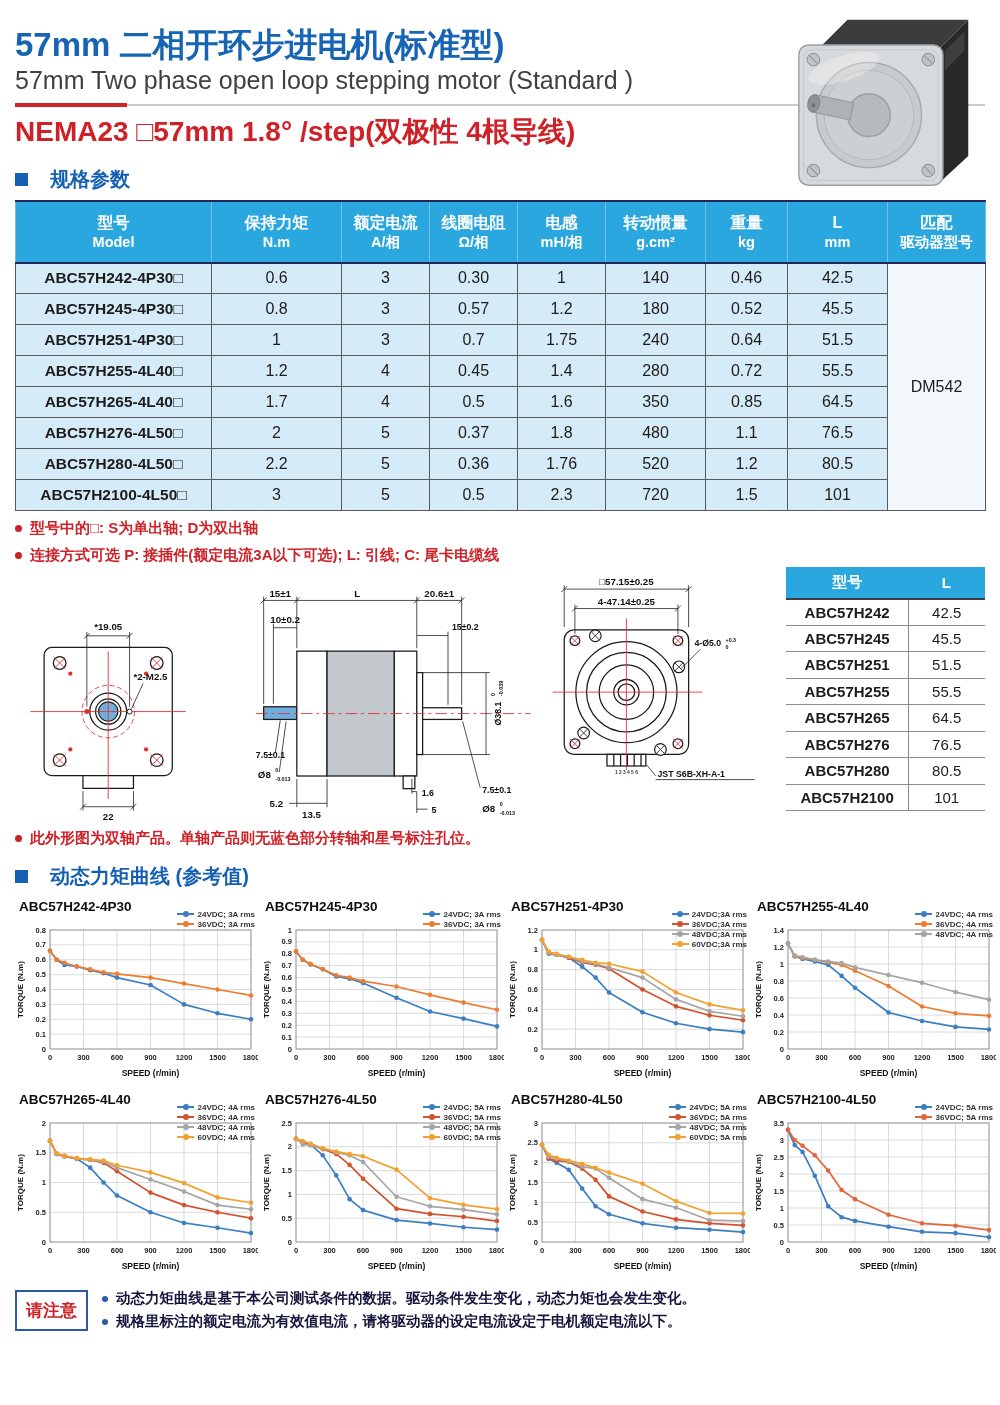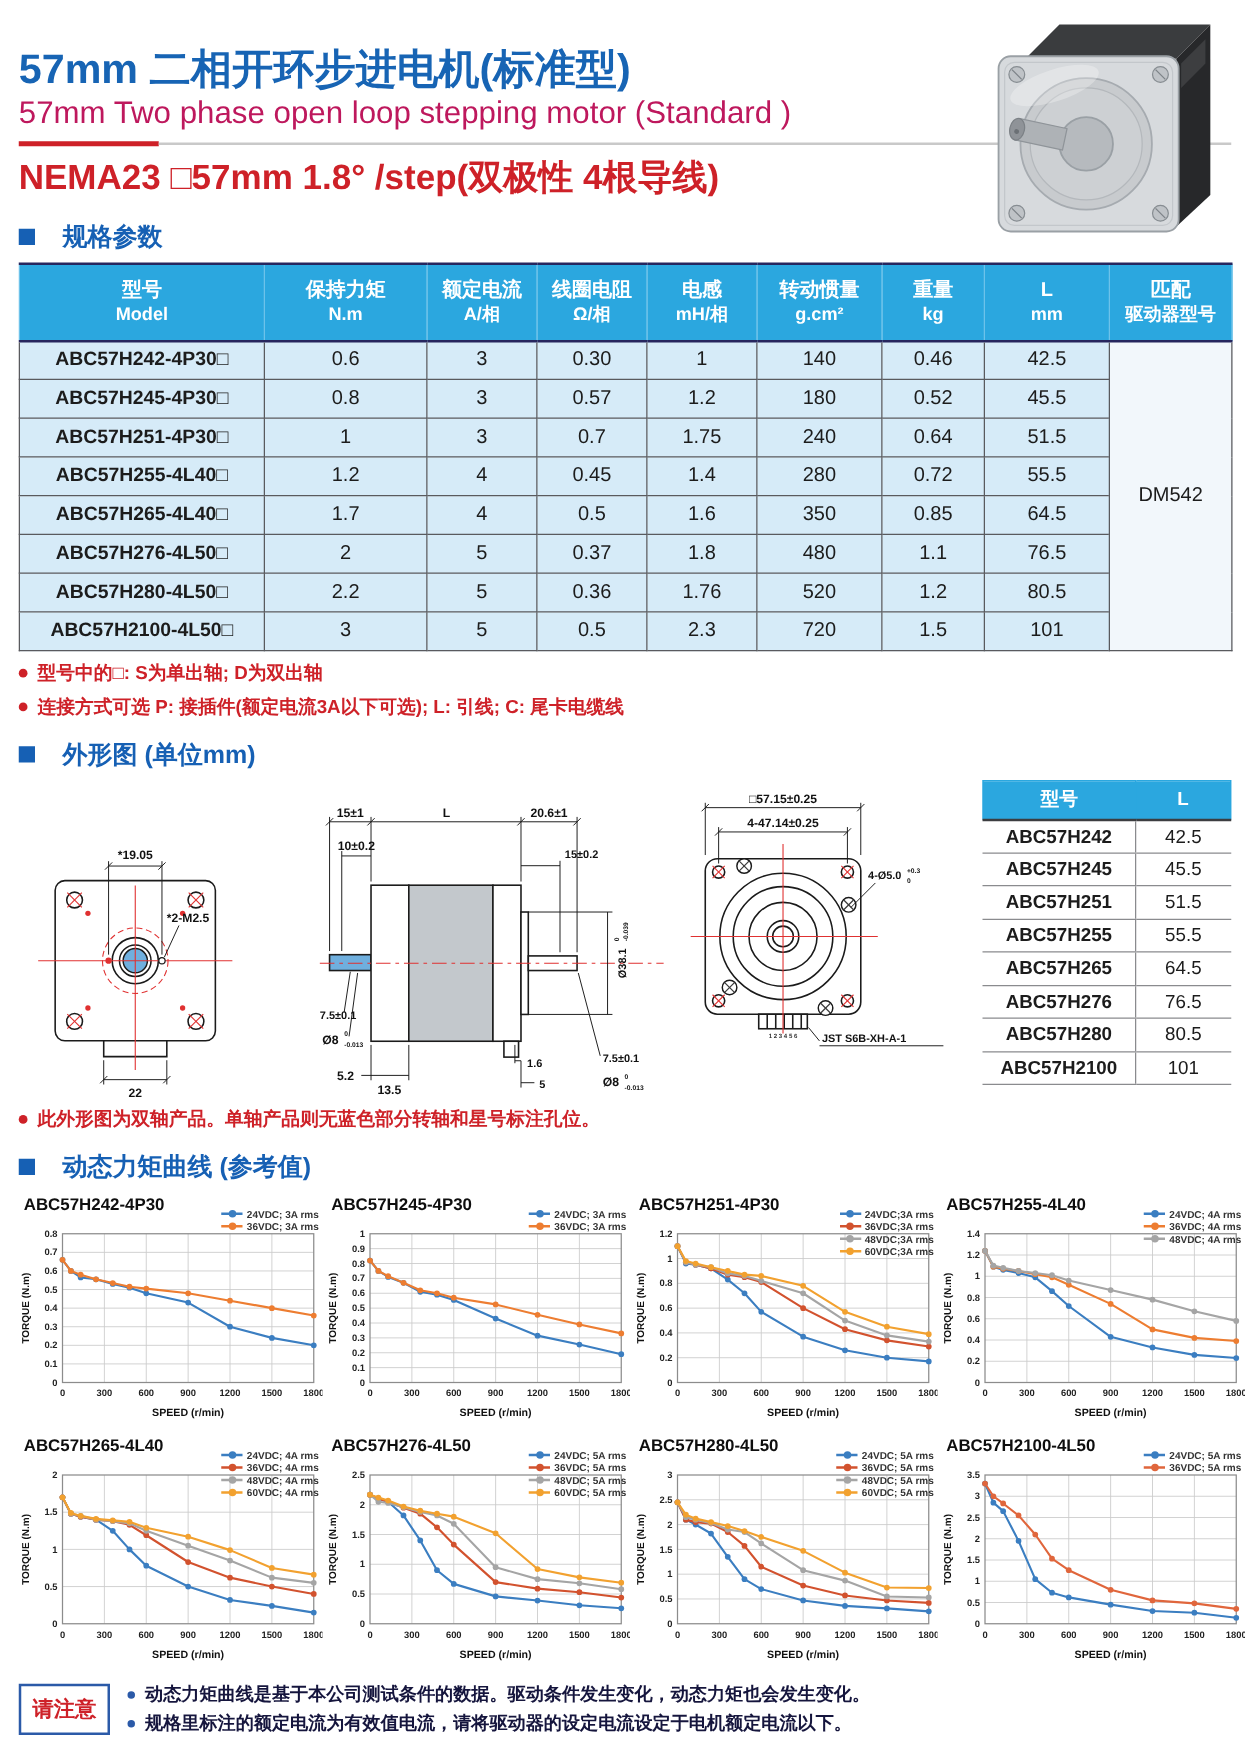--- a/index.html
+++ b/index.html
@@ -1,22 +1,22 @@
 <!DOCTYPE html>
 <html><head>
 <meta charset="utf-8">
 <style>
   * { box-sizing: border-box; }
   html,body { margin:0; padding:0; background:#fff; }
   body { width:1000px; font-family:"Liberation Sans", sans-serif; color:#1c1c1c; }
   .page { width:1000px; height:1405px; padding:8px 15px 0; position:relative; overflow:hidden; }
 
   
-  .title-cn { color:#1764B4; font-size:33px; font-weight:bold; margin:28px 0 2px; line-height:1.15; }
-  .title-en { color:#be185d; font-size:25px; margin:0; line-height:1.15; }
+  .title-cn { color:#1764B4; font-size:33px; font-weight:bold; margin:18px 0 2px; line-height:1.15; }
+  .title-en { color:#404040; font-size:25px; margin:0; line-height:1.15; }
   .rule { display:flex; align-items:center; margin:8px 0 6px; }
   .rule-red { width:112px; height:4px; background:#CE2128; }
   .rule-gray { flex:1; height:2px; background:#c9c9c9; }
   .spec-line { color:#CE2128; font-size:28px; font-weight:bold; margin:6px 0 0; }
   .motor-photo { position:absolute; top:8px; right:12px; }
 
   
   .sec-head { display:flex; align-items:center; gap:22px; color:#1660B4; font-size:20px; font-weight:bold; margin:15px 0 7px; }
   .sec-sq { width:13px; height:13px; background:#1660B4; flex:none; }
 
@@ -252,24 +252,20 @@
 
   <div class="note-red">
     <span class="dot-red"></span>
     <span>型号中的□:  S为单出轴; D为双出轴</span>
   </div>
   <div class="note-red">
     <span class="dot-red"></span>
     <span>连接方式可选 P: 接插件(额定电流3A以下可选); L: 引线; C: 尾卡电缆线</span>
   </div>
 
-  <div class="sec-head">
-    <span class="sec-sq"></span>
-    <span>外形图 (单位mm)</span>
-  </div>
 
   <div class="outline-row">
 
     <svg width="234" height="260" viewBox="0 0 240 266">
       <g stroke="#1b1b1b" stroke-width="1.3" fill="none">
         <rect x="30" y="82" width="132" height="132" rx="8"></rect>
         <polyline points="70,214 70,227 122,227 122,214"></polyline>
         <circle cx="46" cy="98" r="6.5"></circle>
           <circle cx="146" cy="98" r="6.5"></circle>
         <circle cx="46" cy="198" r="6.5"></circle>

